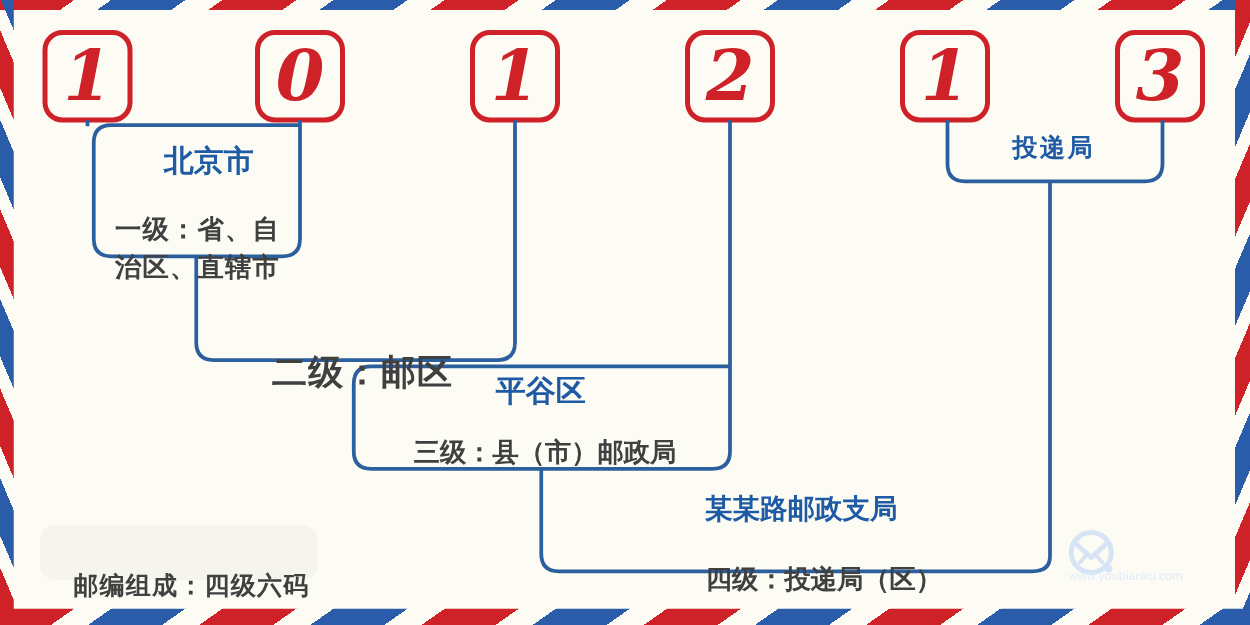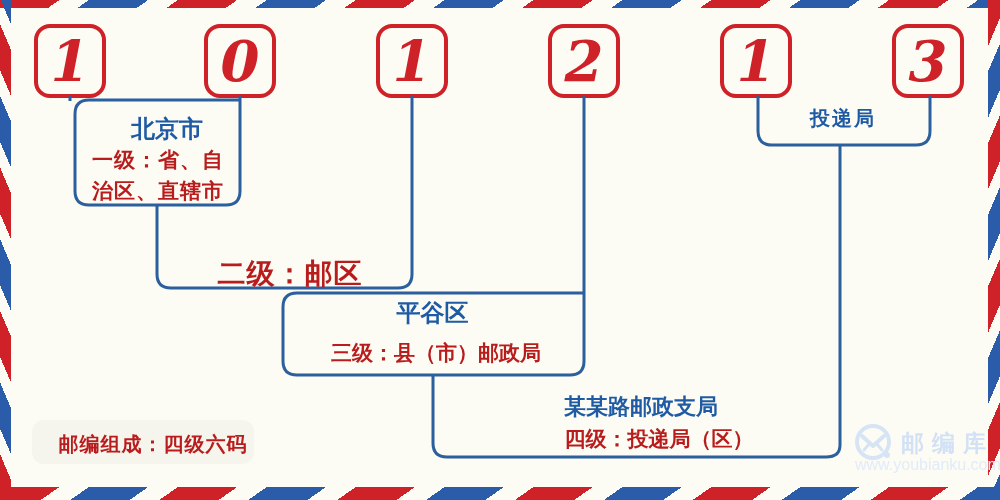--- a/index.html
+++ b/index.html
@@ -16,44 +16,44 @@
     background:repeating-linear-gradient(145deg,#ce2128 0 34px,transparent 34px 51px,#2b5caa 51px 85px,transparent 85px 102px);}
   .edge-left{top:0;bottom:0;left:0;width:11px;
     background:repeating-linear-gradient(67deg,#ce2128 0 18px,transparent 18px 28px,#2b5caa 28px 46px,transparent 46px 56px);}
   .edge-right{top:0;bottom:0;right:0;width:12px;
     background:repeating-linear-gradient(113deg,#ce2128 0 18px,transparent 18px 28px,#2b5caa 28px 46px,transparent 46px 56px);}
 
   svg.diagram{position:absolute;left:0;top:0;z-index:2;}
 
   .txt{position:absolute;z-index:3;text-align:center;font-weight:bold;}
   .blue{color:#1f5ba4;}
-  .red{color:#b91c1c;}
+  .red{color:#404040;margin-top:24px;}
 
   .digit{
     position:absolute;z-index:3;width:68px;top:26px;height:70px;line-height:70px;
     text-align:center;font-family:"DejaVu Serif",serif;font-style:italic;font-weight:bold;
     font-size:56px;color:#ce2128;
   }
   .d1{left:36px}.d2{left:206px}.d3{left:378px}.d4{left:550px}.d5{left:722px}.d6{left:894px}
 
   .lv1-name{left:75px;top:113px;width:184px;font-size:24px;}
   .lv1-desc{left:60px;top:144px;width:196px;font-size:21px;line-height:31px;white-space:pre-line;letter-spacing:1px;}
   .lv2-desc{left:190px;top:255px;width:200px;font-size:28px;letter-spacing:1px;}
   .lv3-name{left:350px;top:297px;width:165px;font-size:24px;}
-  .lv3-desc{left:320px;top:339px;width:232px;font-size:21px;}
+  .lv3-desc{left:320px;top:324px;width:232px;font-size:21px;}
   .lv4-name{left:541px;top:392px;width:200px;font-size:22px;}
   .lv4-desc{left:559px;top:425px;width:200px;font-size:21px;}
   .delivery-name{left:760px;top:105px;width:166px;font-size:20px;letter-spacing:2px;}
 
   .badge-text{left:48px;top:431px;width:210px;font-size:20px;text-align:center;letter-spacing:1px;}
 
   .watermark{position:absolute;z-index:2;left:853px;top:420px;width:140px;height:55px;}
   .wm-brand{position:absolute;left:48px;top:8px;font-size:23px;font-weight:bold;
     color:#d2e1f5;letter-spacing:8px;white-space:nowrap;}
-  .wm-url{position:absolute;left:2px;top:36px;font-size:16px;color:#e2ebf9;white-space:nowrap;}
+  .wm-url{position:absolute;left:2px;top:36px;font-size:10px;color:#e2ebf9;white-space:nowrap;}
   .wm-icon{position:absolute;left:0;top:2px;}
 </style>
 </head>
 <body>
 
 <div class="edge edge-top"></div>
 <div class="edge edge-bottom"></div>
 <div class="edge edge-left"></div>
 <div class="edge edge-right"></div>
 
@@ -99,15 +99,14 @@
 
 <div class="txt red badge-text">邮编组成：四级六码</div>
 
 <div class="watermark">
   <svg class="wm-icon" width="42" height="42" viewBox="0 0 42 42">
     <circle cx="20" cy="20" r="16" fill="none" stroke="#d7e4f6" stroke-width="4"></circle>
     <path d="M9,14 L20,24 L31,14" fill="none" stroke="#d7e4f6" stroke-width="4" stroke-linecap="round" stroke-linejoin="round"></path>
     <path d="M11,28 L17,21 M29,28 L23,21" fill="none" stroke="#d7e4f6" stroke-width="3" stroke-linecap="round"></path>
     <circle cx="34" cy="33" r="3" fill="#d7e4f6"></circle>
   </svg>
-  <span class="wm-brand">邮编库</span>
   <span class="wm-url">www.youbianku.com</span>
 </div>
 
 </body></html>

